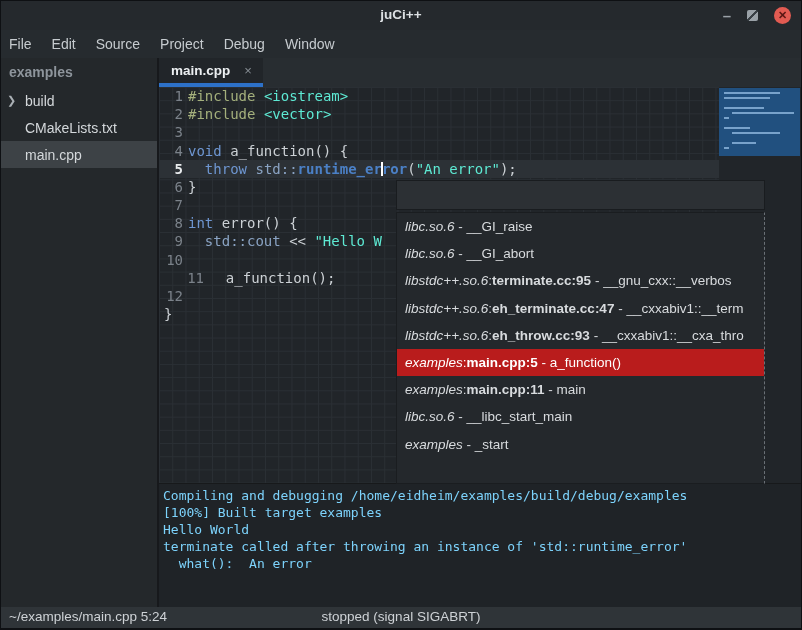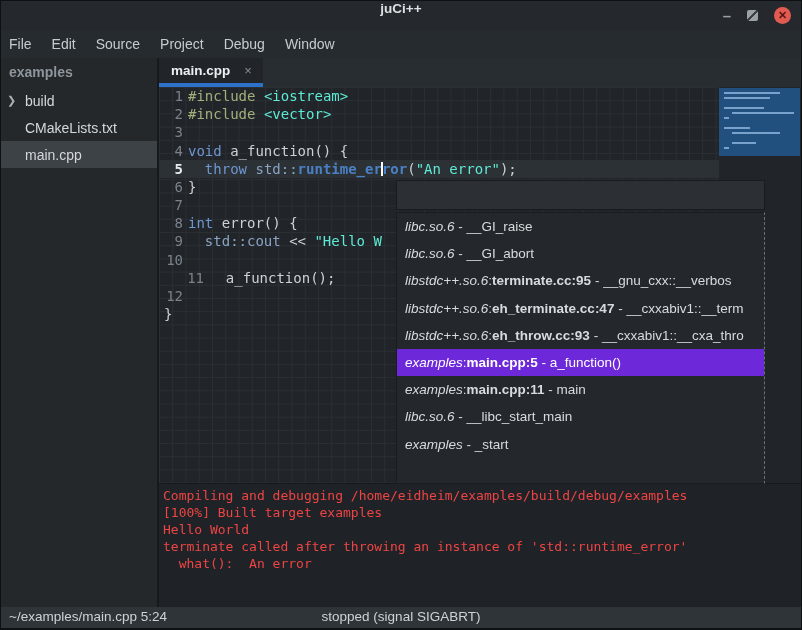--- a/index.html
+++ b/index.html
@@ -3,21 +3,21 @@
 <meta charset="utf-8">
 <style>
   * { margin:0; padding:0; box-sizing:border-box; }
   html,body { width:802px; height:630px; background:#0e1013; }
   body { font-family:"Liberation Sans", sans-serif; }
   .window { width:802px; height:630px; display:flex; flex-direction:column;
             background:#262b2f; border:1px solid #0e1013; border-bottom:2px solid #0e1013; }
 
   
   .titlebar { height:29px; position:relative; background:#25292d; flex:0 0 29px; }
-  .title { position:absolute; left:0; right:0; top:0; text-align:center;
+  .title { position:absolute; left:0; right:0; top:6px; text-align:center;
            color:#dce0e3; font-size:13.5px; font-weight:bold; }
   .winctl { position:absolute; right:10px; top:0; height:29px; display:flex; align-items:center; gap:16px; }
   .btn-min { color:#9aa1a7; font-size:15px; font-weight:bold; line-height:10px; }
   .btn-max { width:11px; height:11px; border-radius:2px;
              background:linear-gradient(135deg,#9aa1a7 44%,#3a4045 44%,#3a4045 56%,#9aa1a7 56%); }
   .btn-close { width:17px; height:17px; border-radius:50%; background:#e25b52;
                color:#5a1713; font-size:11px; font-weight:bold; text-align:center; line-height:17px; }
 
   
   .menubar { height:28px; flex:0 0 28px; background:#262b2f; display:flex; align-items:center;
@@ -74,28 +74,28 @@
   
   .popup-entry { position:absolute; left:237px; top:122px; width:369px; height:30px;
                  background:#2c3034; border:1px solid #191c1f; z-index:6; }
   .popup-entry input { width:100%; height:100%; background:transparent; border:none; outline:none;
                        color:#d8dbde; font-size:13.5px; padding:0 6px; }
   .popup-list { position:absolute; left:237px; top:154px; width:369px; height:272px;
                 background:#24282c; border:1px solid #1a1d20; border-right:1px dashed #6a7076;
                 overflow:hidden; z-index:6; }
   .popup-item { height:27.2px; line-height:27.2px; white-space:nowrap; overflow:hidden;
                 padding-left:8px; color:#d8dbde; font-size:13.5px; }
-  .popup-item.selected { background:#6d28d9; color:#ffffff; }
+  .popup-item.selected { background:#b91c1c; color:#ffffff; }
   .pi-lib { font-style:italic; }
   .pi-file { font-weight:bold; }
 
   
   .terminal { height:124px; flex:0 0 124px; background:#1f2327; border-top:1px solid #17191b;
               padding:3px 0 0 4px; font-family:"DejaVu Sans Mono", monospace; font-size:13px;
-              color:#ef4444; }
+              color:#7dd3fc; }
   .term-line { height:17px; line-height:17px; white-space:pre; }
 
   
   .statusbar { height:21px; flex:0 0 21px; background:#2f3438; position:relative;
                font-size:13.5px; color:#ced2d6; }
   .status-loc { position:absolute; left:8px; top:2px; }
   .status-state { position:absolute; left:0; right:0; top:2px; text-align:center; }
 </style>
 </head>
 <body>

